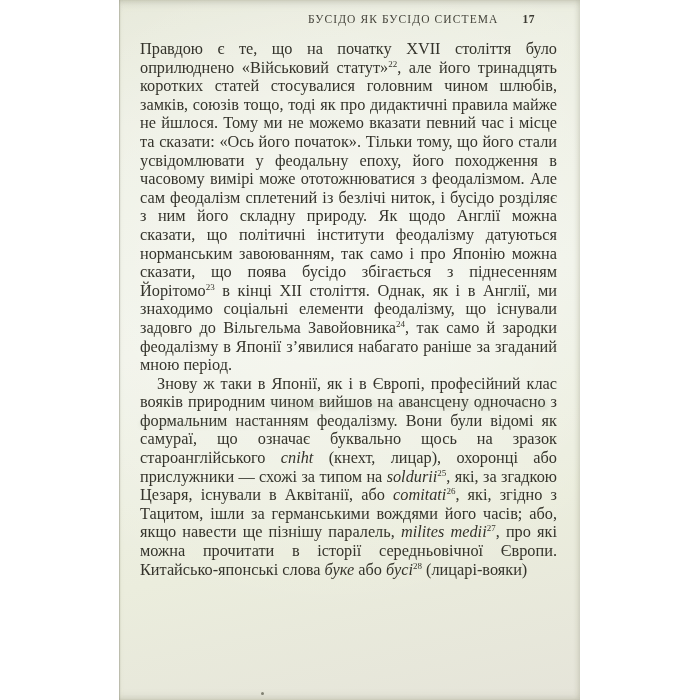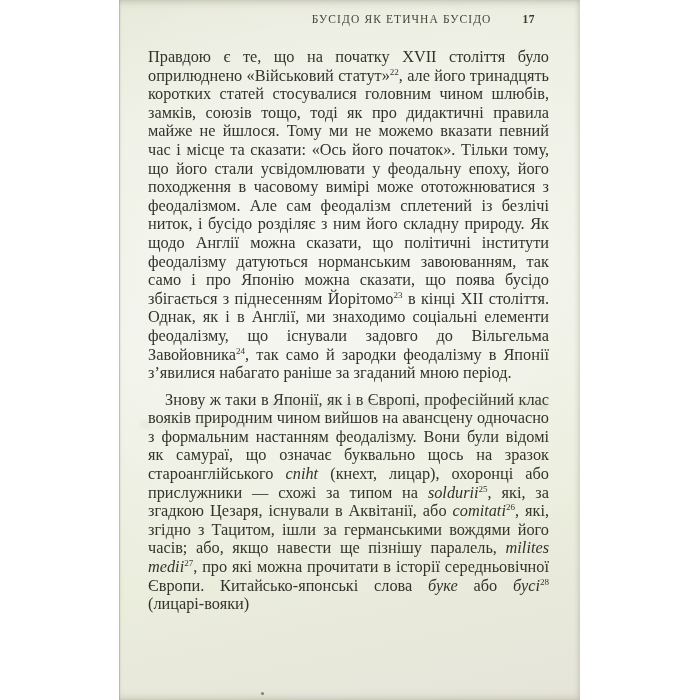--- a/index.html
+++ b/index.html
@@ -24,29 +24,29 @@
       inset 0 -7px 9px -5px rgba(150,150,128,0.28);
   }
   .running-head {
     position:absolute; top:13px; left:0; right:45px;
     text-align:right;
     font-size:11.5px; letter-spacing:1.1px;
     color:#45443b;
     white-space:nowrap;
   }
   .running-head .pagenum {
-    font-weight:700; margin-left:31px; letter-spacing:0.5px; color:#3b3a32;
+    font-weight:700; margin-left:24px; letter-spacing:0.5px; color:#3b3a32;
   }
   .body-text {
     position:absolute; left:21px; top:40px; width:417px;
     font-size:16.3px; line-height:18.6px;
     text-align:justify;
     color:#34332b;
   }
-  .body-text p { margin:8px; padding:0; }
+  .body-text p { margin:0; padding:0; }
   .body-text p.indent { text-indent:17px; }
   .body-text sup {
     font-size:9px; line-height:0; vertical-align:super; letter-spacing:0;
   }
   .body-text i { }
   .ghost {
     position:absolute; border-radius:5px; pointer-events:none;
     background:repeating-linear-gradient(90deg,
       rgba(128,148,118,0.20) 0px, rgba(128,148,118,0.20) 12px,
       rgba(128,148,118,0.05) 12px, rgba(128,148,118,0.05) 19px);
@@ -58,21 +58,21 @@
     position:absolute; left:142px; top:692px; width:3px; height:3px;
     border-radius:50%; background:#6f6f60; opacity:0.85;
   }
 </style>
 </head>
 <body>
 
 <div class="canvas">
   <div class="page">
     <div class="running-head">
-      <span>БУСІДО ЯК ЕТИЧНА БУСІДО</span><span class="pagenum">17</span>
+      <span>БУСІДО ЯК БУСІДО СИСТЕМА</span><span class="pagenum">17</span>
     </div>
     <div class="body-text">
         <p class=""><span>Правдою є те, що на початку XVII століття було оприлюднено «Військовий статут»</span><sup>22</sup><span>, але його тринадцять коротких статей стосувалися головним чином шлюбів, замків, союзів тощо, тоді як про дидактичні правила майже не йшлося. Тому ми не можемо вказати певний час і місце та сказати: «Ось його початок». Тільки тому, що його стали усвідомлювати у феодальну епоху, його походження в часовому вимірі може ототожнюватися з феодалізмом. Але сам феодалізм сплетений із безлічі ниток, і бусідо розділяє з ним його складну природу. Як щодо Англії можна сказати, що політичні інститути феодалізму датуються норманським завоюванням, так само і про Японію можна сказати, що поява бусідо збігається з піднесенням Йорітомо</span><sup>23</sup><span> в кінці XII століття. Однак, як і в Англії, ми знаходимо соціальні елементи феодалізму, що існували задовго до Вільгельма Завойовника</span><sup>24</sup><span>, так само й зародки феодалізму в Японії з’явилися набагато раніше за згаданий мною період.</span></p>
         <p class="indent"><span>Знову ж таки в Японії, як і в Європі, професійний клас вояків природним чином вийшов на авансцену одночасно з формальним настанням феодалізму. Вони були відомі як самураї, що означає буквально щось на зразок староанглійського </span><i>cniht</i><span> (кнехт, лицар), охоронці або прислужники — схожі за типом на </span><i>soldurii</i><sup>25</sup><span>, які, за згадкою Цезаря, існували в Аквітанії, або </span><i>comitati</i><sup>26</sup><span>, які, згідно з Тацитом, ішли за германськими вождями його часів; або, якщо навести ще пізнішу паралель, </span><i>milites medii</i><sup>27</sup><span>, про які можна прочитати в історії середньовічної Європи. Китайсько-японські слова </span><i>буке</i><span> або </span><i>бусі</i><sup>28</sup><span> (лицарі-вояки)</span></p>
       </div>
     <div class="ghost ghost-1"></div>
     <div class="ghost ghost-2"></div>
     <div class="speck"></div>
   </div>
 </div>

